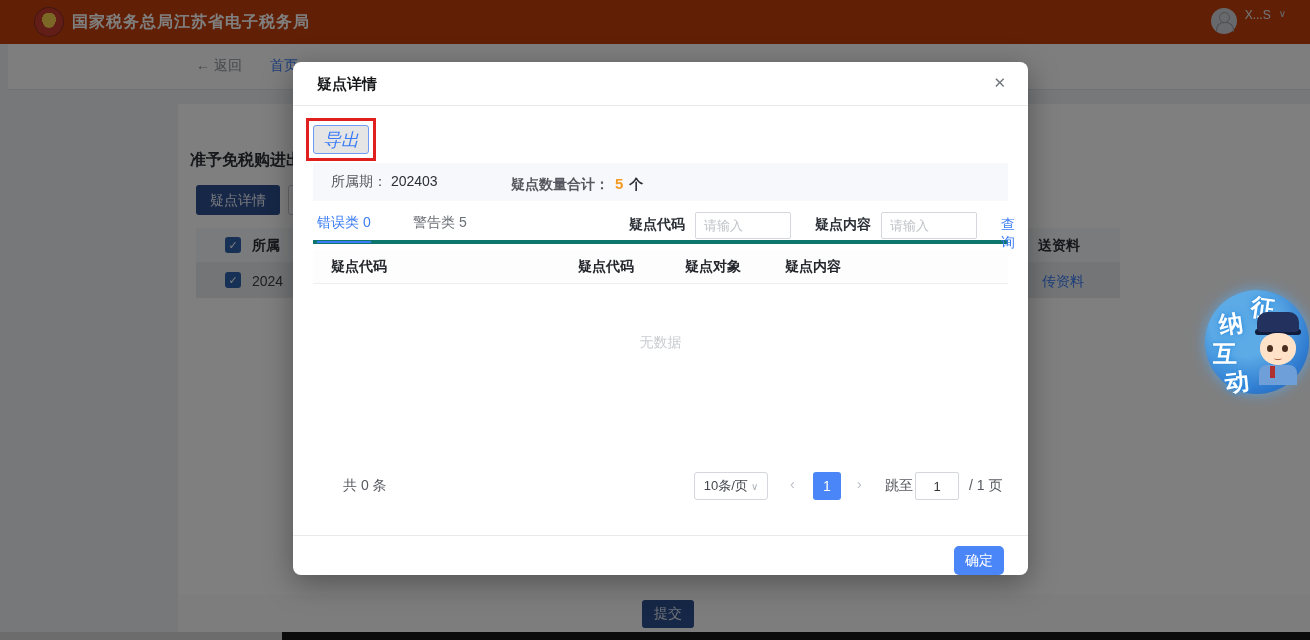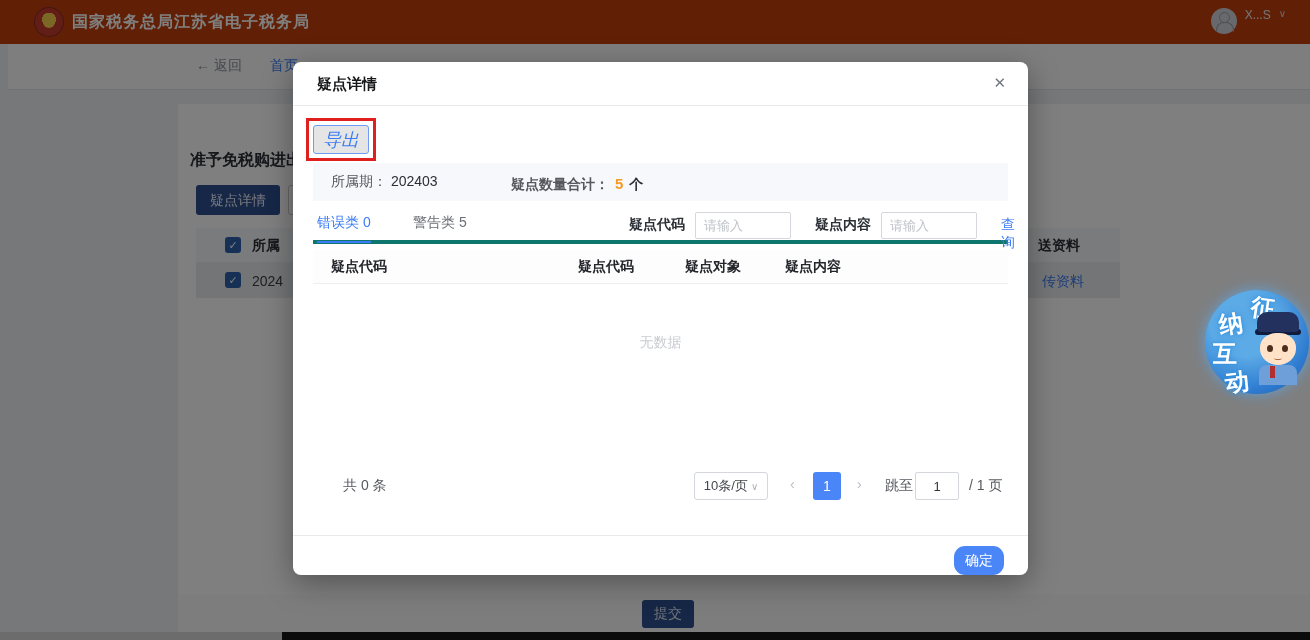--- a/index.html
+++ b/index.html
@@ -80,21 +80,21 @@
   .page-size { position:absolute; left:381px; top:2px; width:74px; height:28px; border:1px solid #d4d7dc; border-radius:3px; background:#fff; font-size:13px; color:#44474d; text-align:center; line-height:26px; cursor:pointer; }
   .page-size .chev2 { color:#aab0b8; font-size:10px; margin-left:3px; }
   .pag-prev { position:absolute; left:477px; top:6px; color:#b9bec6; cursor:pointer; }
   .pag-cur  { position:absolute; left:500px; top:2px; width:28px; height:28px; background:#4a86f7; color:#fff; border-radius:3px; text-align:center; line-height:28px; cursor:pointer; }
   .pag-next { position:absolute; left:544px; top:6px; color:#b9bec6; cursor:pointer; }
   .jump-lbl { position:absolute; left:572px; top:7px; }
   .jump-inp { position:absolute; left:602px; top:2px; width:44px; height:28px; border:1px solid #d4d7dc; border-radius:2px; text-align:center; font-size:13px; color:#333; }
   .jump-total { position:absolute; left:656px; top:7px; }
 
   .modal-footer { position:absolute; left:0; top:473px; width:735px; height:40px; border-top:1px solid #e8e9ec; }
-  .confirm-btn { position:absolute; right:24px; top:10px; width:50px; height:29px; background:#4a86f7; color:#fff; font-size:14px; border:none; border-radius:11px; cursor:pointer; }
+  .confirm-btn { position:absolute; right:24px; top:10px; width:50px; height:29px; background:#4a86f7; color:#fff; font-size:14px; border:none; border-radius:5px; cursor:pointer; }
 
   
   .mascot { position:absolute; left:1205px; top:290px; width:104px; height:104px; z-index:30; cursor:pointer; }
   .mascot-circle { position:absolute; inset:0; border-radius:50%;
       background:radial-gradient(circle at 38% 32%, #5caae6 0 35%, #2f7bd0 70%, #1b5ca8 100%);
       box-shadow:0 0 14px rgba(90,170,240,0.8); }
   .m-char { position:absolute; color:#fff; font-weight:bold; text-shadow:0 0 6px #2e8fe0, 0 0 2px #2e8fe0; }
   .m-c0 { left:46px; top:2px; font-size:24px; transform:rotate(8deg); }
   .m-c1 { left:14px; top:18px; font-size:24px; transform:rotate(-8deg); }
   .m-c2 { left:8px; top:48px; font-size:24px; }

